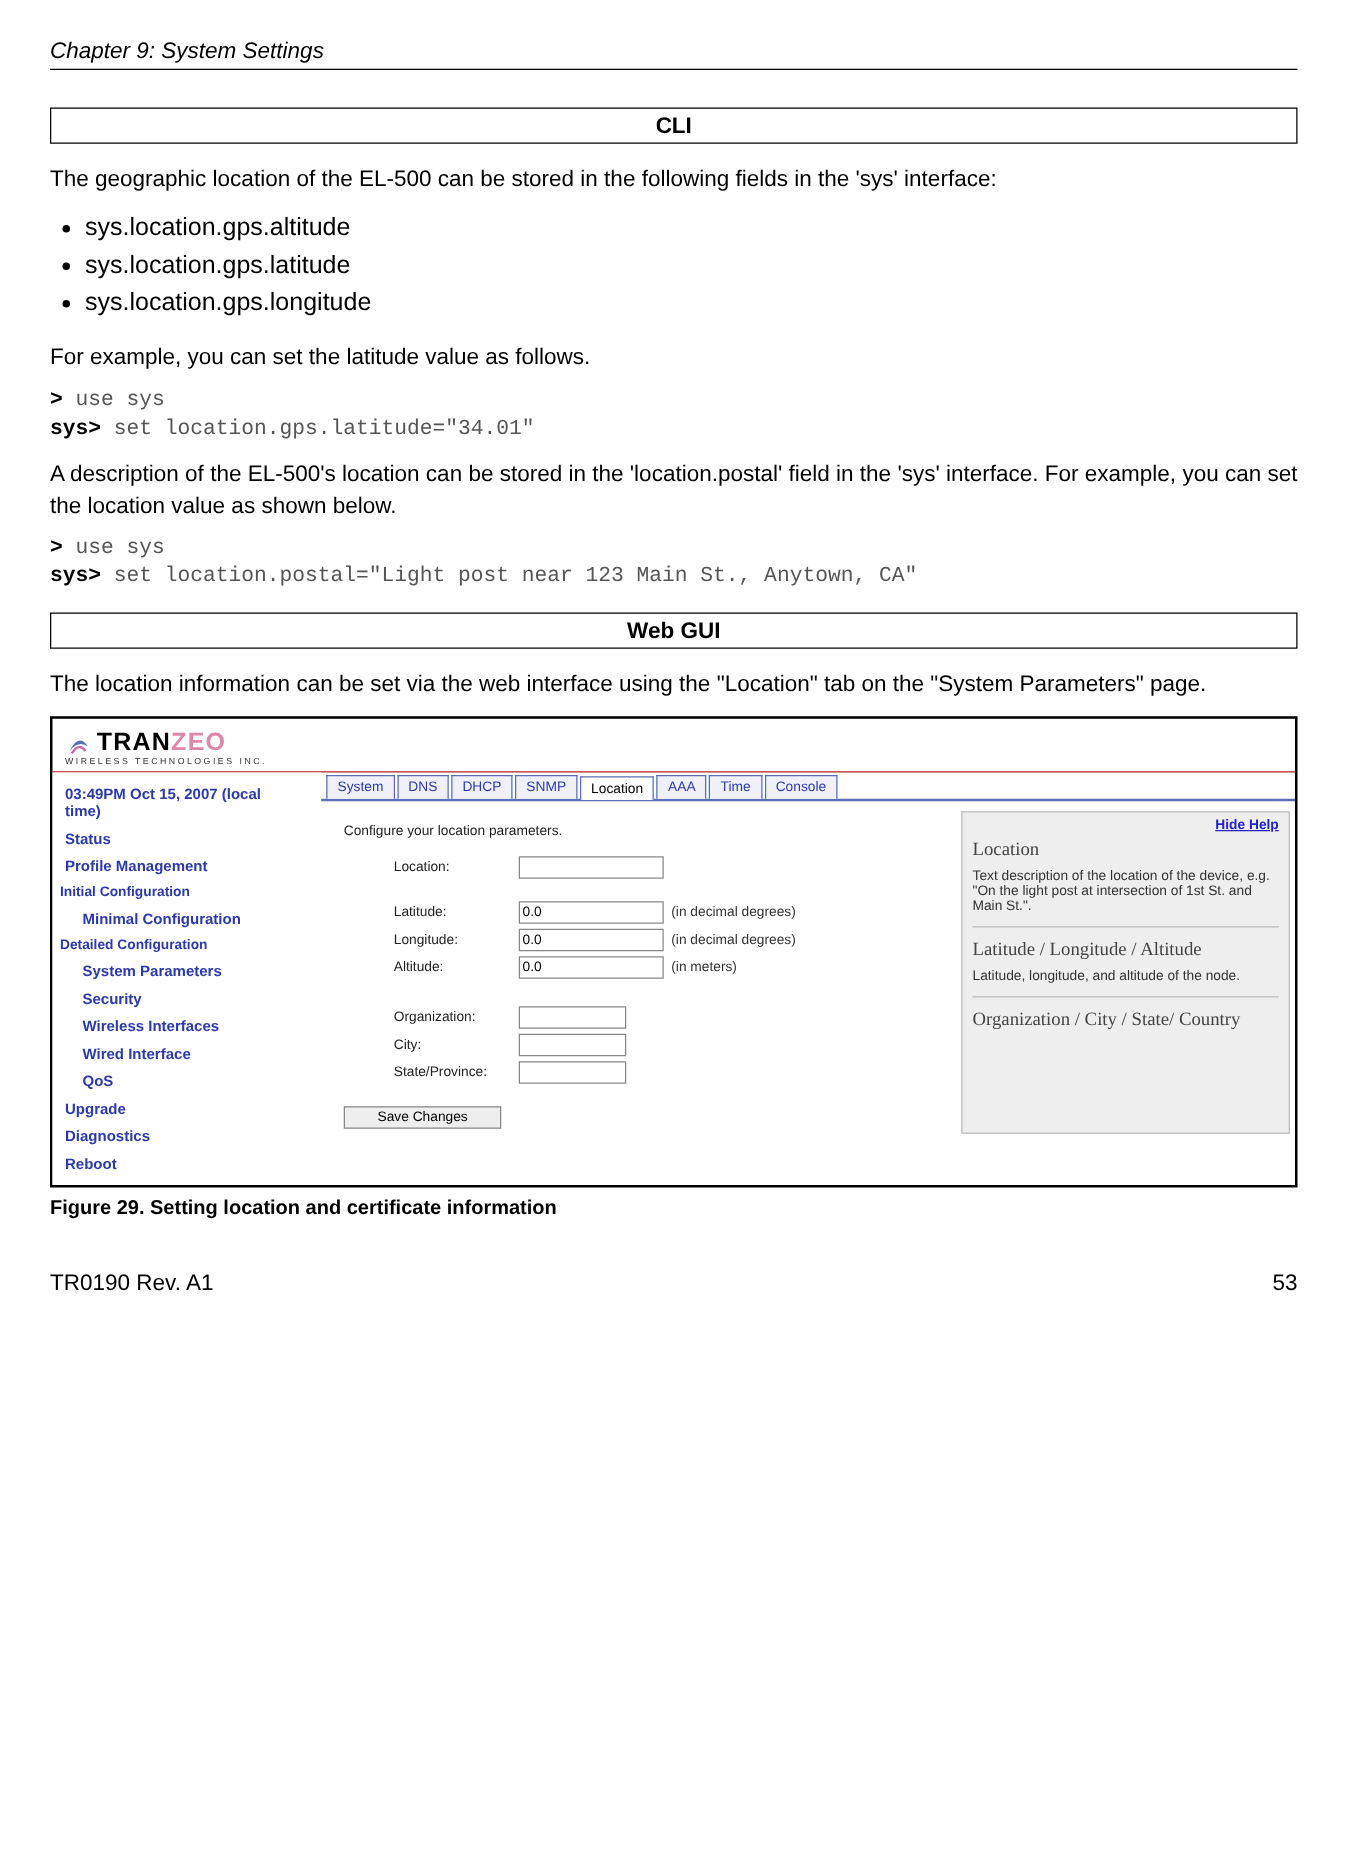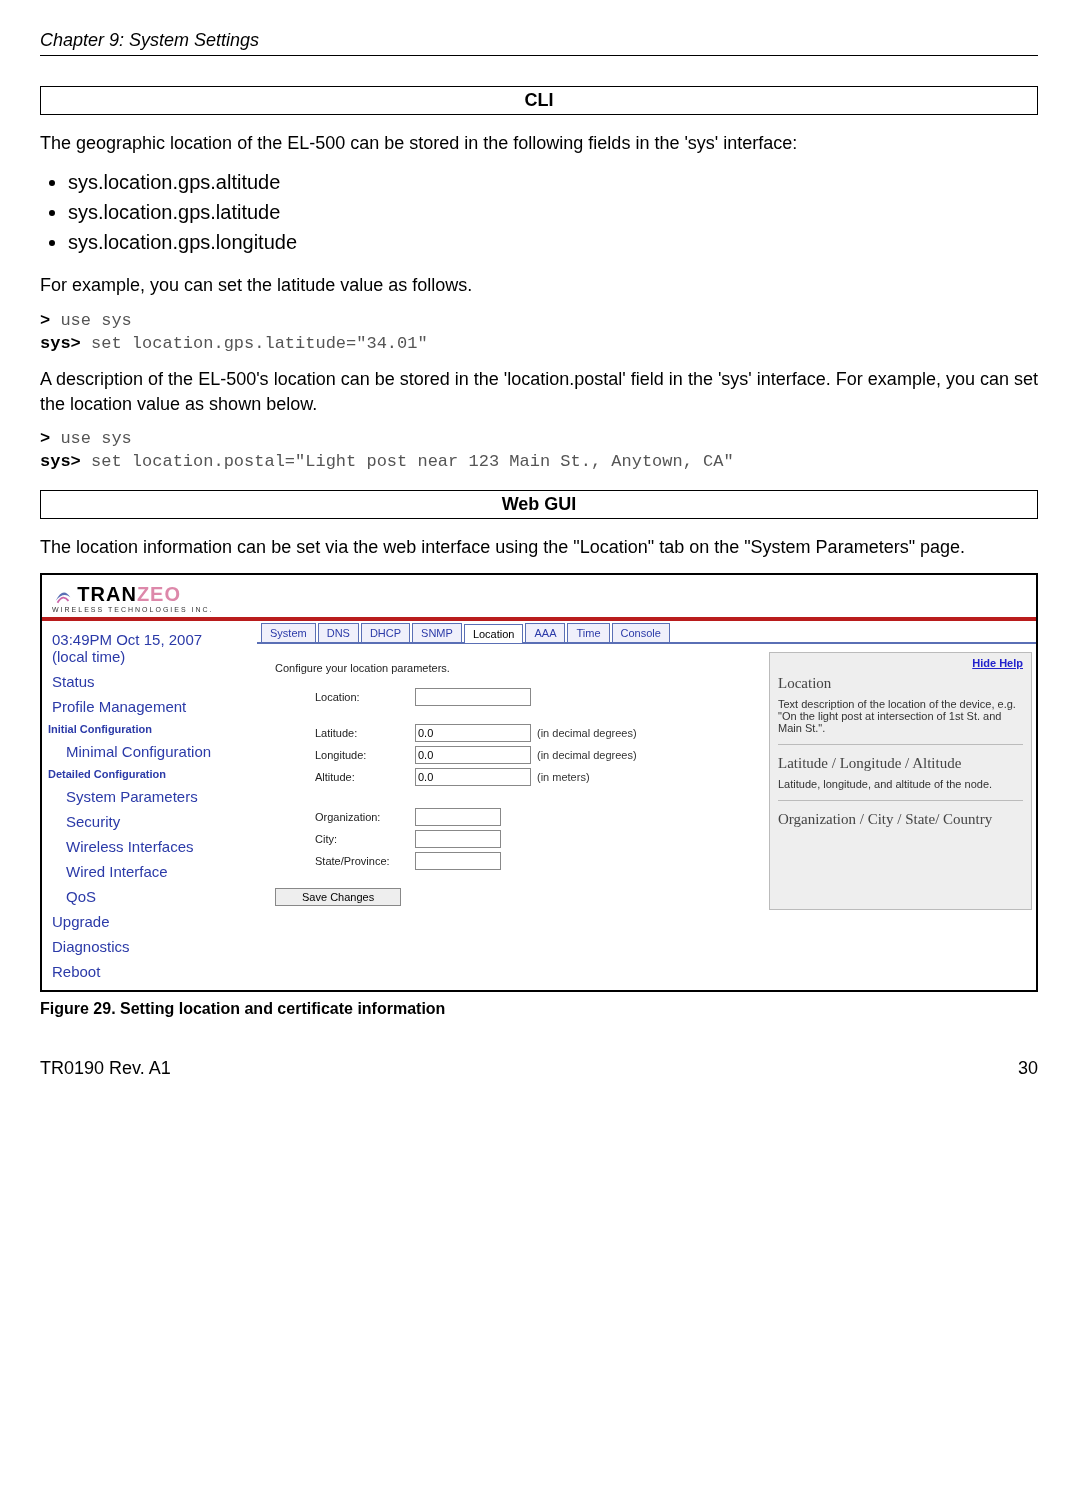--- a/index.html
+++ b/index.html
@@ -55,21 +55,21 @@
   }
   
   .screenshot {
     border: 2px solid #000;
     margin-top: 14px;
     background: #fff;
     font-size: 12px;
   }
   .logo-area {
     padding: 8px 10px 4px 10px;
-    border-bottom: 4px solid #b91c1c;
+    border-bottom: 1px solid #b91c1c;
   }
   .logo-text {
     font-weight: bold;
     font-size: 20px;
     letter-spacing: 1px;
   }
   .logo-text .zeo { color: #d8a; }
   .logo-sub {
     font-size: 7px;
     letter-spacing: 2px;
@@ -79,22 +79,22 @@
     display: flex;
   }
   .sidebar {
     width: 215px;
     background: #fff;
     padding: 6px 0;
     border-right: 0;
   }
   .sidebar .item {
     color: #2b3aa8;
-    font-weight: normal;
-    font-size: 15px;
+    font-weight: bold;
+    font-size: 12px;
     padding: 4px 28px;
     font-family: Verdana, sans-serif;
     cursor: pointer;
   }
   .sidebar .top-item { padding-left: 10px; }
   .sidebar .sub-item { padding-left: 24px; }
   .sidebar .section-head {
     color: #2b3aa8;
     font-weight: bold;
     padding: 4px 6px;
@@ -333,14 +333,14 @@
         </div>
       </div>
     </div>
   </div>
 </div>
 
 <div class="figure-caption">Figure 29. Setting location and certificate information</div>
 
 <div class="footer">
   <span>TR0190 Rev. A1</span>
-  <span>30</span>
+  <span>53</span>
 </div>
 
 </body></html>

